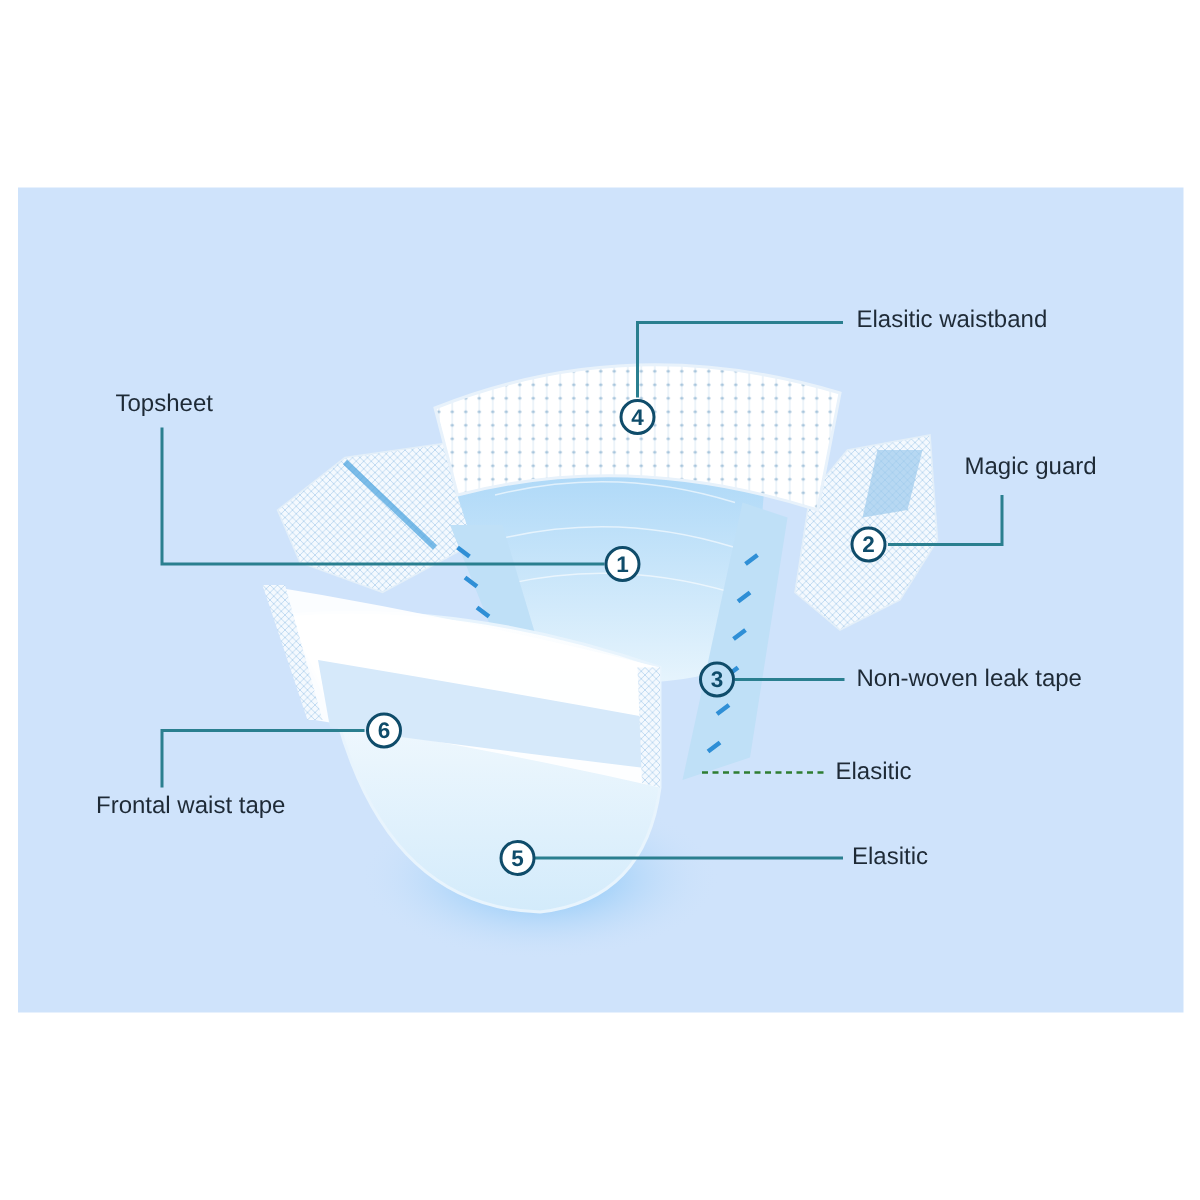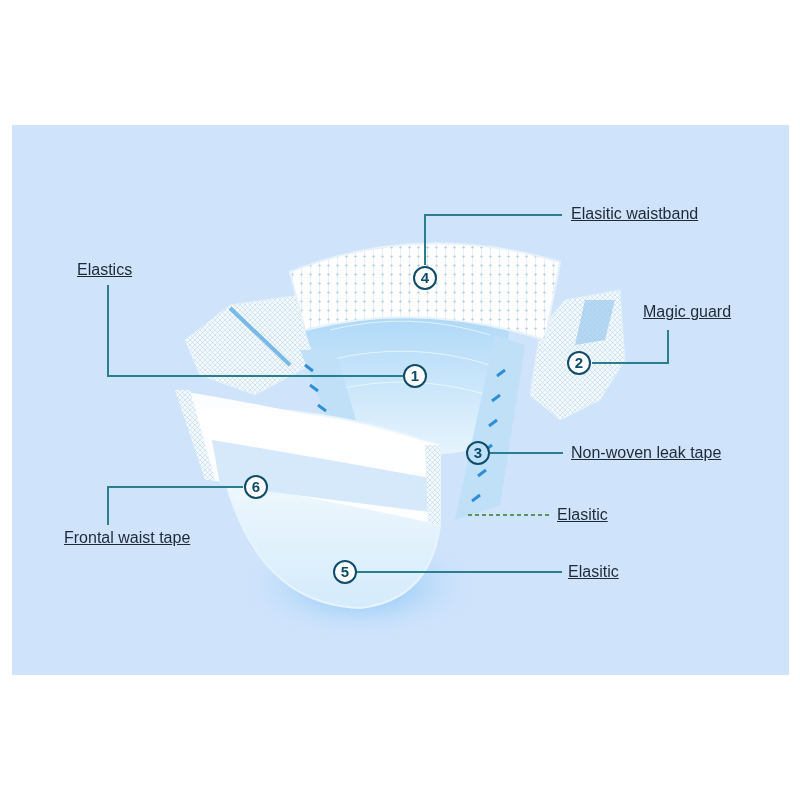--- a/index.html
+++ b/index.html
@@ -1,21 +1,21 @@
 <!DOCTYPE html>
 <html><head>
 <meta charset="utf-8">
 <style>
   html, body { margin: 0; padding: 0; background: #ffffff; }
   body { width: 800px; height: 800px; position: relative; overflow: hidden;
          font-family: "Liberation Sans", sans-serif; }
   .panel { position: absolute; left: 12px; top: 125px; width: 777px; height: 550px;
            background: #cfe3fb; }
   .diagram-svg { position: absolute; left: 0; top: 0; width: 800px; height: 800px; }
-  .label { position: absolute; font-size: 16px; color: #1e2a36; white-space: nowrap; line-height: 18px; text-decoration: underline; }
+  .label { position: absolute; font-size: 16px; color: #1e2a36; white-space: nowrap; line-height: 18px; }
   .callout-num { font-family: "Liberation Sans", sans-serif; font-weight: bold; font-size: 15px; fill: #0f4c6a; }
 </style>
 </head>
 <body>
 
 <div class="panel"></div>
 
 <svg class="diagram-svg" viewBox="0 0 800 800" xmlns="http://www.w3.org/2000/svg">
   <defs>
     <radialGradient id="glow" cx="50%" cy="50%" r="50%">
@@ -115,19 +115,19 @@
   <g>
     <circle cx="345" cy="572" r="11" fill="#ffffff" stroke="#0f4c6a" stroke-width="2"></circle>
     <text class="callout-num" x="345" y="577" text-anchor="middle">5</text>
   </g>
   <g>
     <circle cx="256" cy="487" r="11" fill="#ffffff" stroke="#0f4c6a" stroke-width="2"></circle>
     <text class="callout-num" x="256" y="492" text-anchor="middle">6</text>
   </g>
 </svg>
 
-<div class="label" style="left:77px; top:261px;">Elastics</div>
+<div class="label" style="left:77px; top:261px;">Topsheet</div>
 <div class="label" style="left:643px; top:303px;">Magic guard</div>
 <div class="label" style="left:571px; top:444px;">Non-woven leak tape</div>
 <div class="label" style="left:571px; top:205px;">Elasitic waistband</div>
 <div class="label" style="left:568px; top:563px;">Elasitic</div>
 <div class="label" style="left:64px; top:529px;">Frontal waist tape</div>
 <div class="label" style="left:557px; top:506px;">Elasitic</div>
 
 </body></html>

